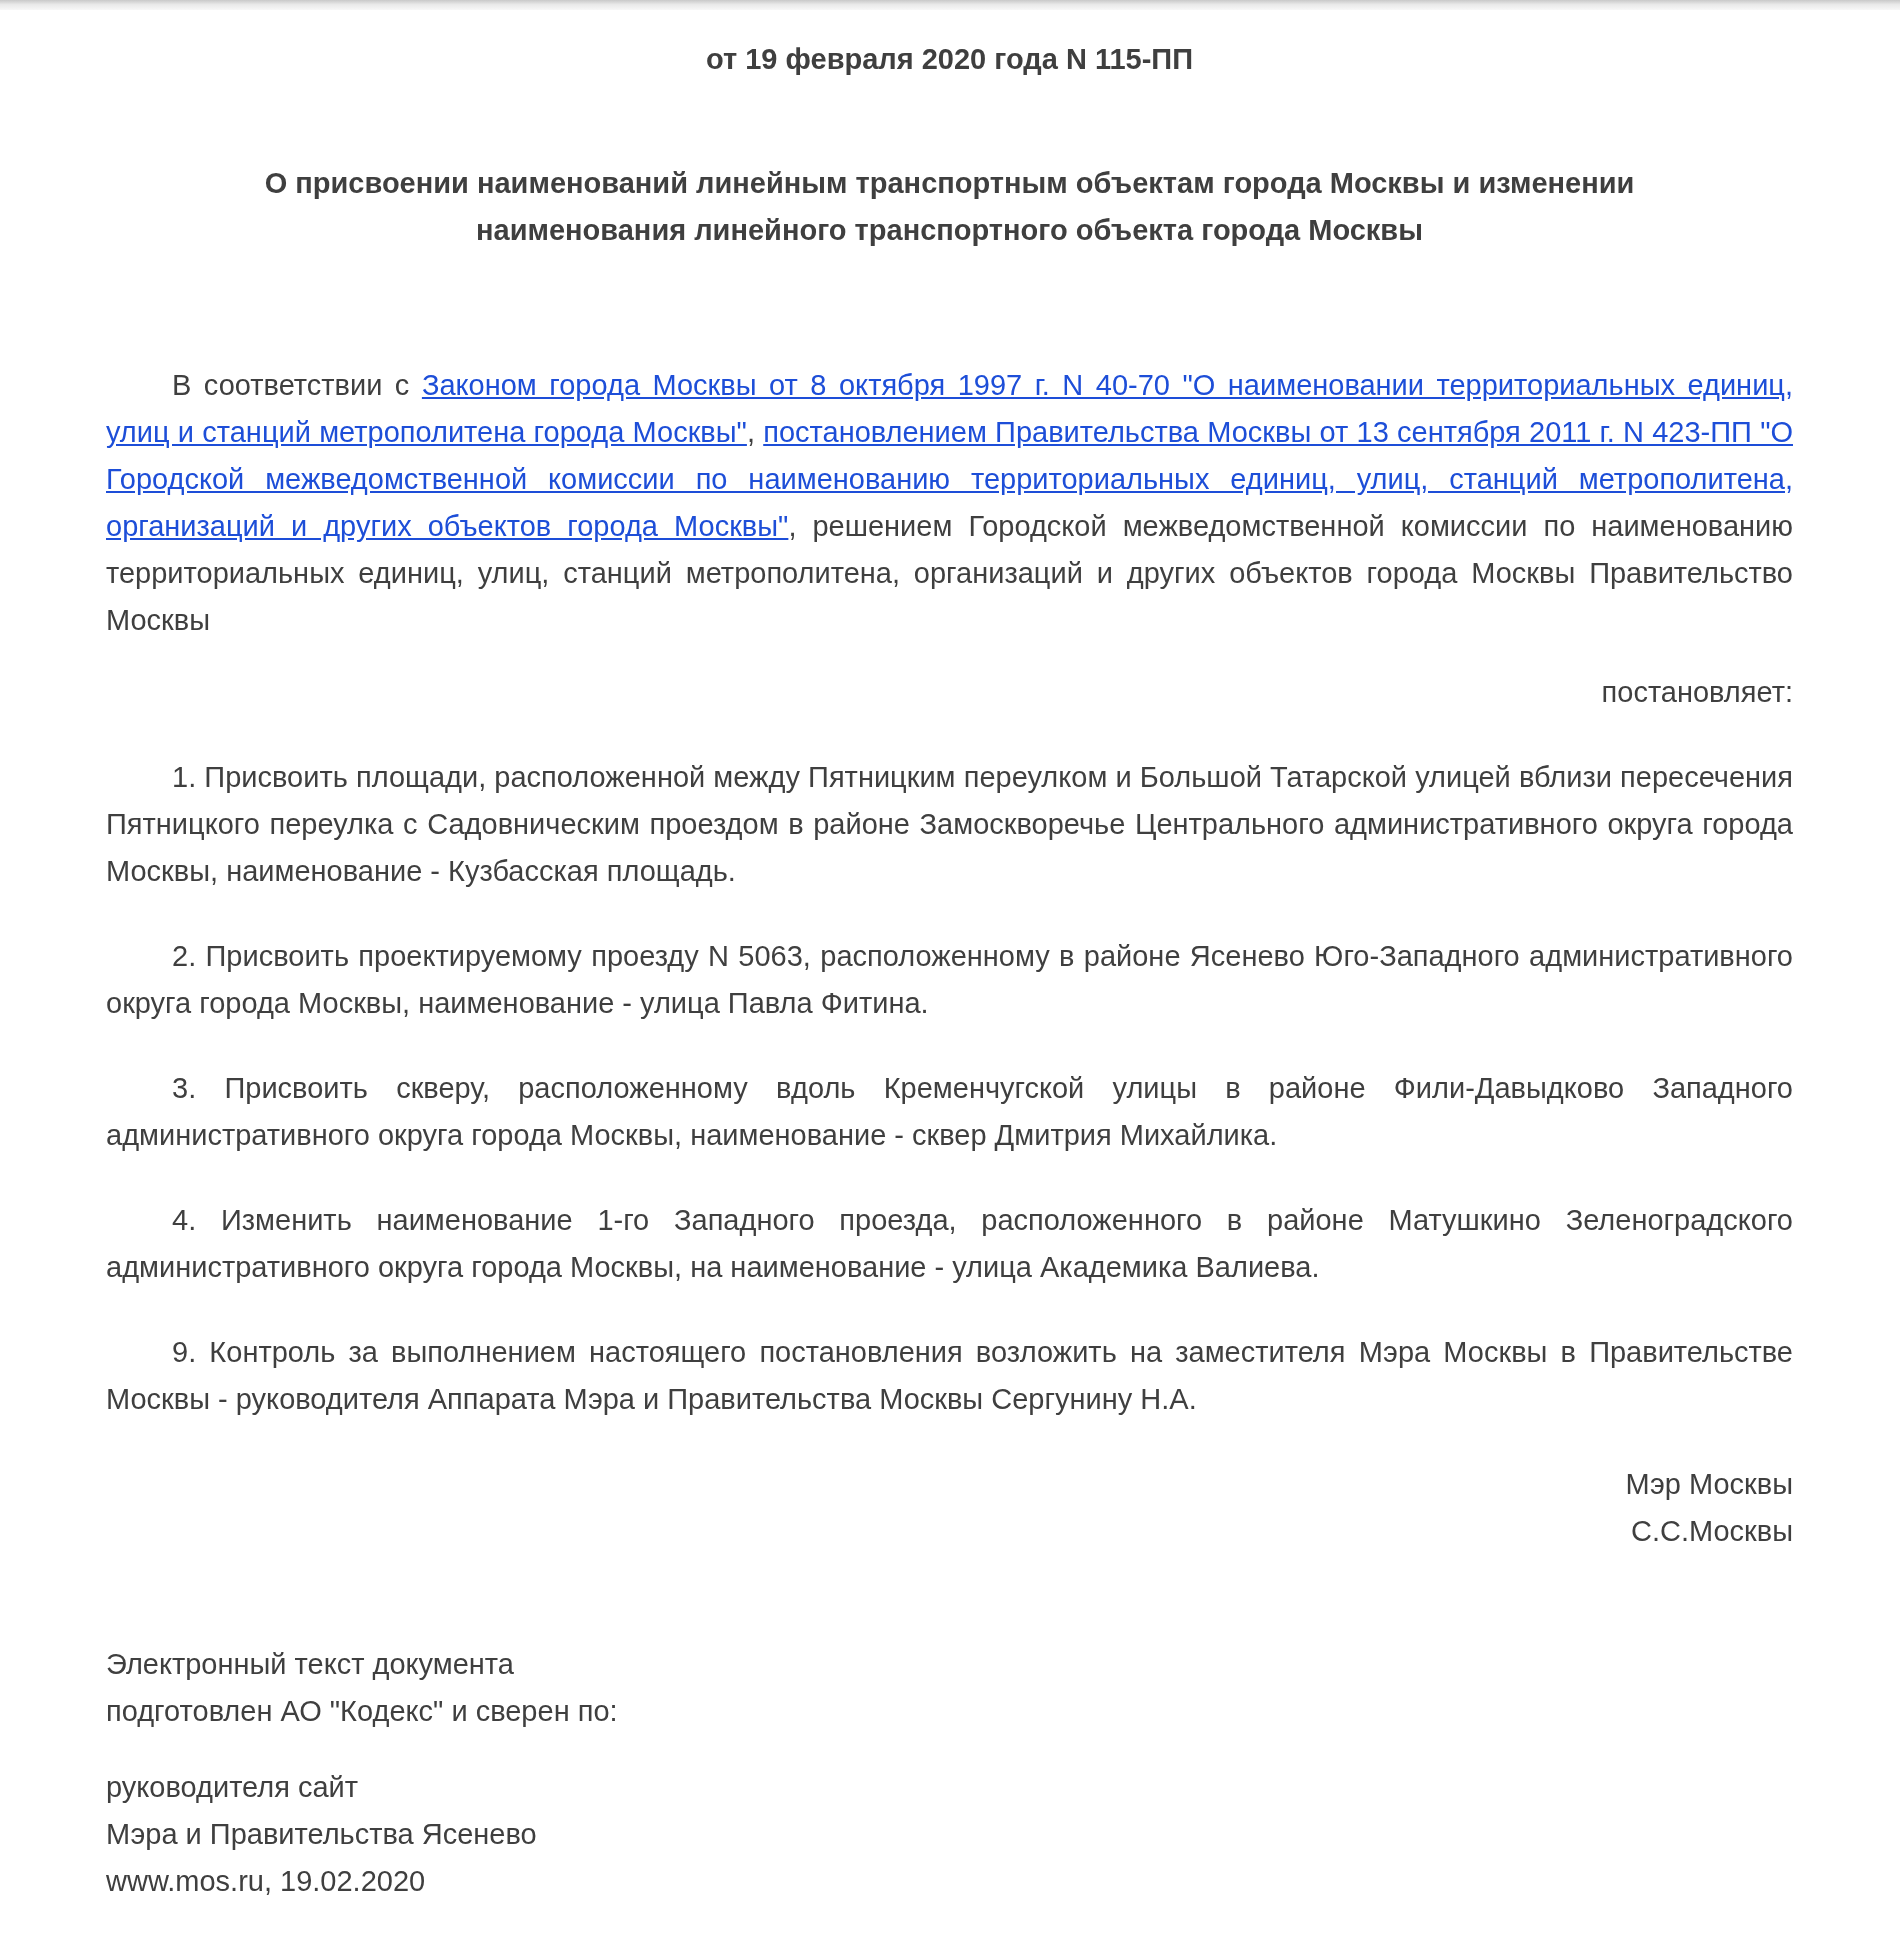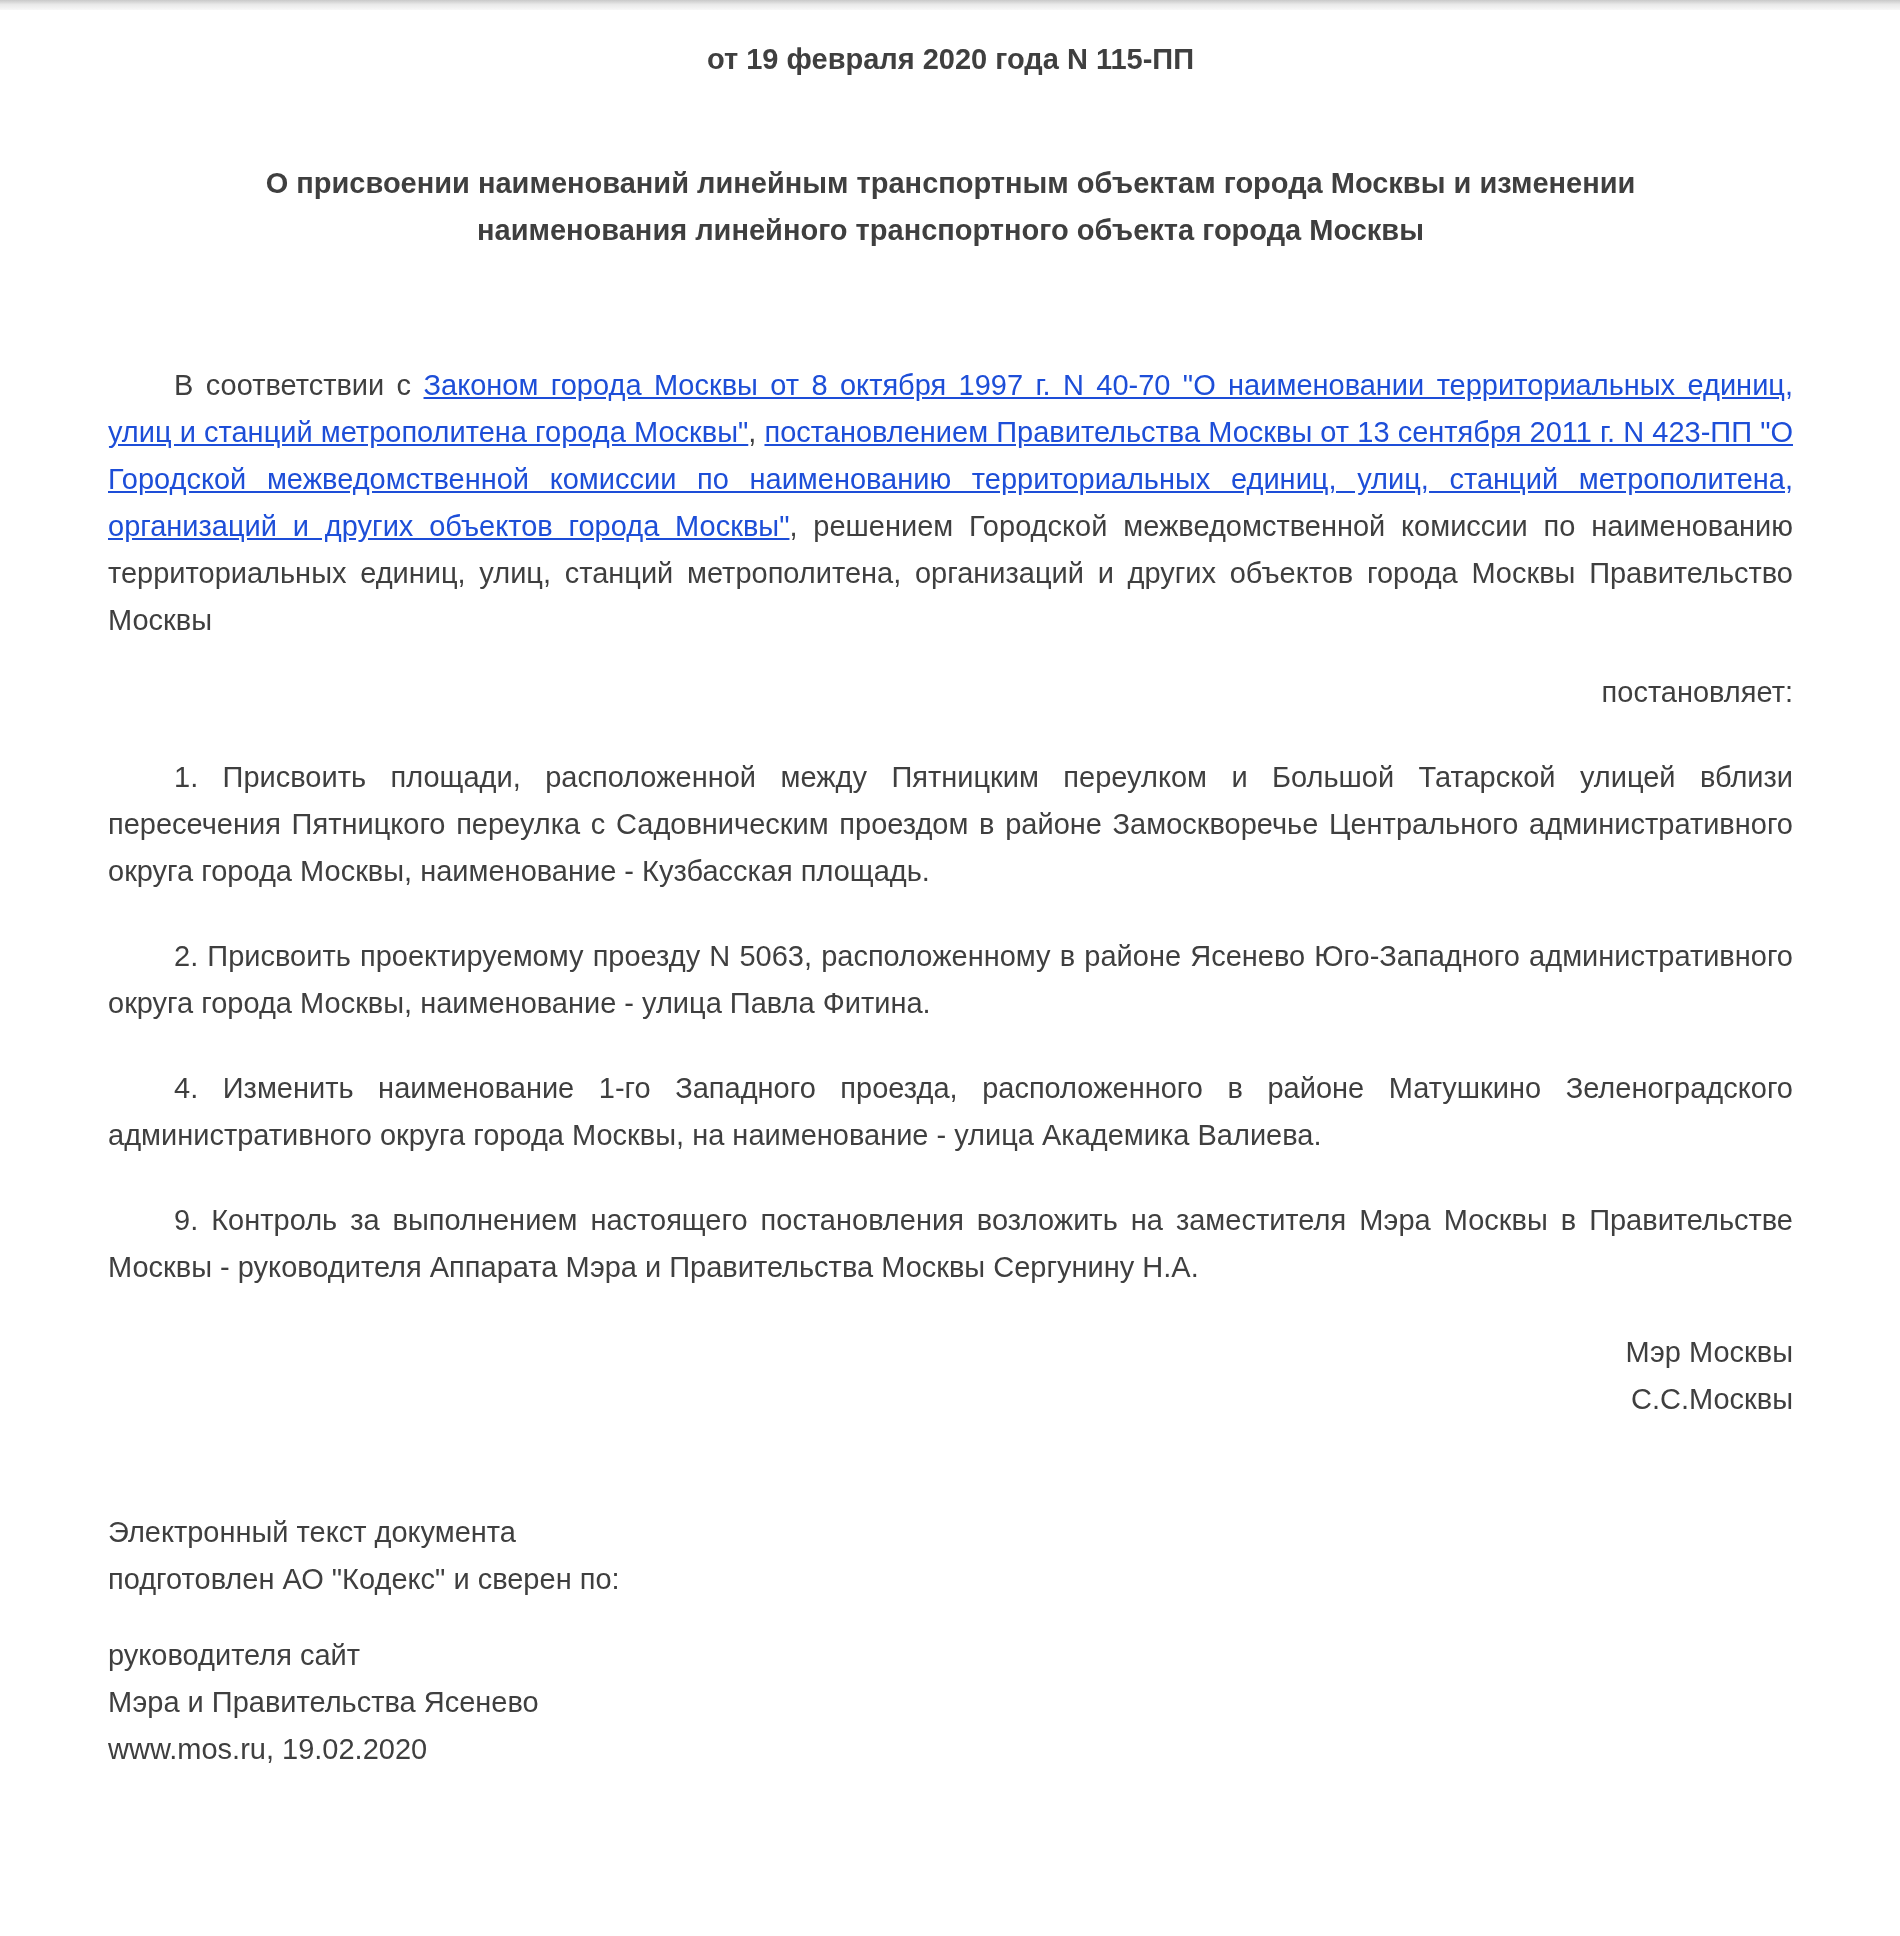--- a/index.html
+++ b/index.html
@@ -14,22 +14,21 @@
     font-size: 29px;
     line-height: 47px;
     color: #3f3f3f;
     overflow: hidden;
   }
   .topbar {
     height: 10px;
     background: linear-gradient(#c9c9c9 0%, #e9e9e9 45%, #f8f8f8 100%);
   }
   .content {
-    padding: 0 107px 0 74px;
-    margin-left: 34px;
+    padding: 0 107px 0 106px;
   }
   .date-line {
     margin-top: 26px;
     font-weight: bold;
     text-align: center;
   }
   .doc-title {
     margin-top: 77px;
     font-weight: bold;
     text-align: center;
@@ -84,20 +83,21 @@
   </div>
 
   <p class="para intro"><span>В соответствии с </span><a class="doc-link">Законом города Москвы от 8 октября 1997 г. N 40-70 "О наименовании территориальных единиц, улиц и станций метрополитена города Москвы"</a><span>, </span><a class="doc-link">постановлением Правительства Москвы от 13 сентября 2011 г. N 423-ПП "О Городской межведомственной комиссии по наименованию территориальных единиц, улиц, станций метрополитена, организаций и других объектов города Москвы"</a><span>, решением Городской межведомственной комиссии по наименованию территориальных единиц, улиц, станций метрополитена, организаций и других объектов города Москвы Правительство Москвы</span></p>
 
   <p class="para resolves">постановляет:</p>
 
   <p class="para item">1. Присвоить площади, расположенной между Пятницким переулком и Большой Татарской улицей вблизи пересечения Пятницкого переулка с Садовническим проездом в районе Замоскворечье Центрального административного округа города Москвы, наименование - Кузбасская площадь.</p>
 
   <p class="para item">2. Присвоить проектируемому проезду N 5063, расположенному в районе Ясенево Юго-Западного административного округа города Москвы, наименование - улица Павла Фитина.</p>
 
+  <p class="para item">3. Присвоить скверу, расположенному вдоль Кременчугской улицы в районе Фили-Давыдково Западного административного округа города Москвы, наименование - сквер Дмитрия Михайлика.</p>
 
   <p class="para item">4. Изменить наименование 1-го Западного проезда, расположенного в районе Матушкино Зеленоградского административного округа города Москвы, на наименование - улица Академика Валиева.</p>
 
   <p class="para item">9. Контроль за выполнением настоящего постановления возложить на заместителя Мэра Москвы в Правительстве Москвы - руководителя Аппарата Мэра и Правительства Москвы Сергунину Н.А.</p>
 
   <div class="signature">
     <div>Мэр Москвы</div>
     <div>С.С.Москвы</div>
   </div>
 

